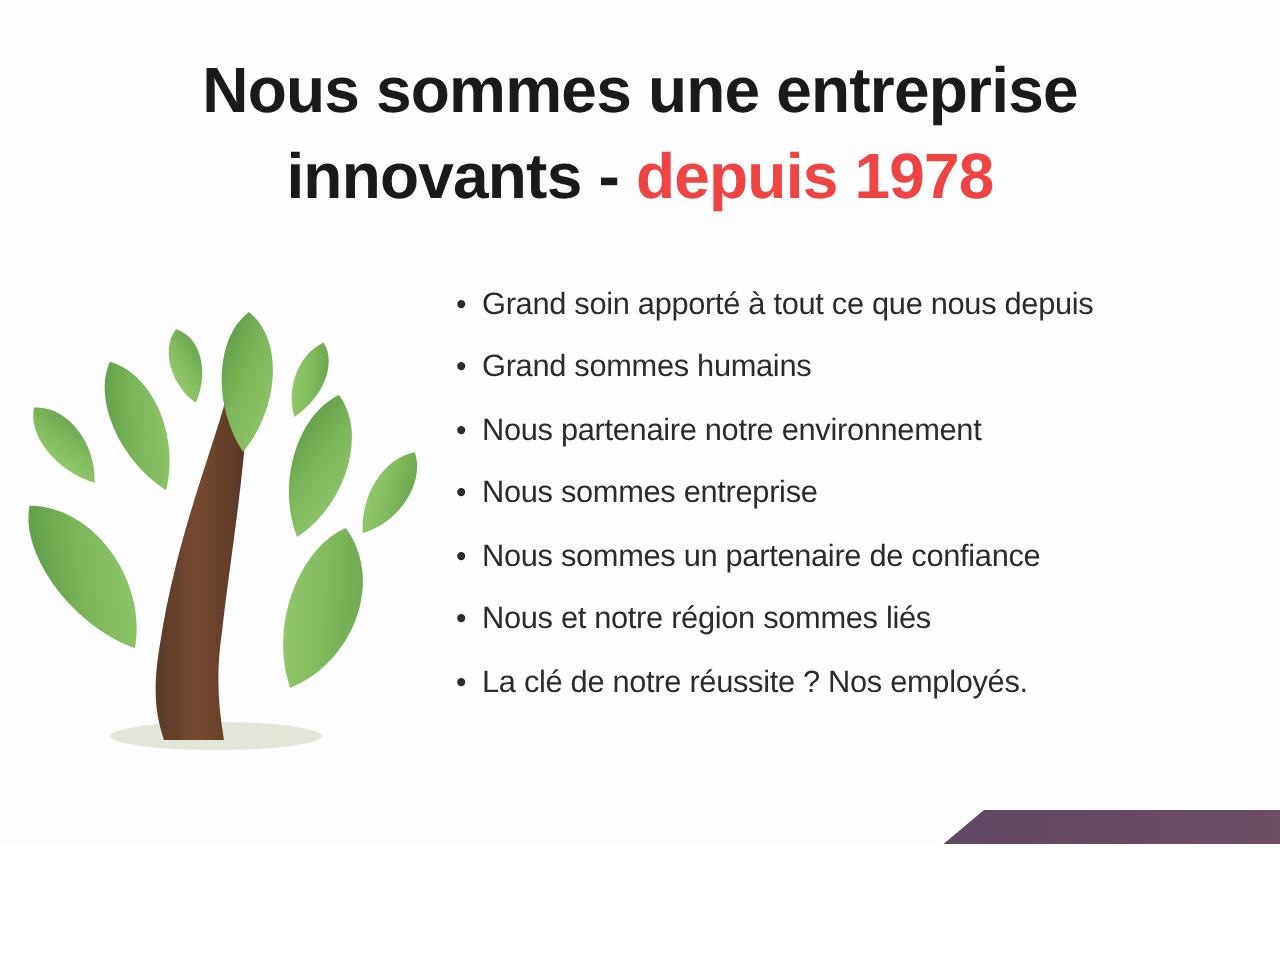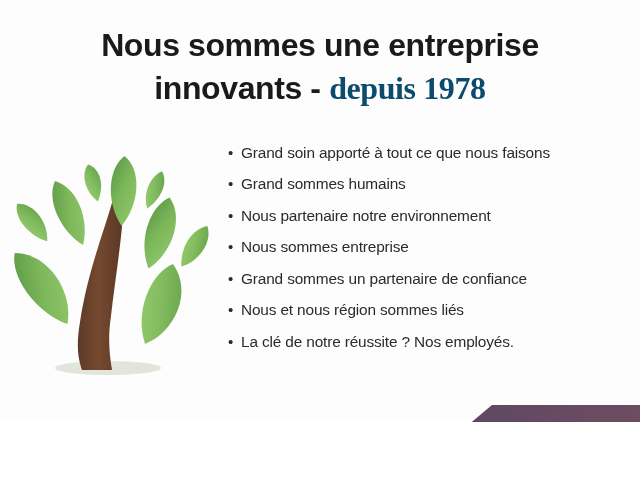--- a/index.html
+++ b/index.html
@@ -29,21 +29,21 @@
     width: 640px;
     text-align: center;
     font-size: 32px;
     font-weight: bold;
     line-height: 1.34;
     letter-spacing: -0.4px;
     color: #1a1a1a;
     font-family: "Liberation Sans", sans-serif;
   }
   #heading .line { display: block; white-space: nowrap; }
-  #heading .accent { color: #0c4a6e; font-family: Liberation Serif, serif; }
+  #heading .accent { color: #ef4444; }
   #heading .dash { color: #1a1a1a; }
 
   
   #bullets {
     position: absolute;
     left: 228px;
     top: 144px;
     width: 400px;
   }
   .bullet-item {
@@ -155,41 +155,41 @@
         <path d="M 28 104 C 56 120, 60 166, 38 192 C 16 166, 12 122, 28 104 Z" fill="url(#leafGradA)" transform="rotate(-30 34 148)"></path>
 
         <path d="M 146 122 C 176 138, 178 182, 156 206 C 132 182, 130 140, 146 122 Z" fill="url(#leafGradB)" transform="rotate(26 151 164)"></path>
       </g>
     </svg>
   </div>
 
   <div id="bullets">
     <div class="bullet-item">
       <span class="bullet-dot">•</span>
-      <span class="bullet-text">Grand soin apporté à tout ce que nous faisons</span>
+      <span class="bullet-text">Grand soin apporté à tout ce que nous depuis</span>
     </div>
     <div class="bullet-item">
       <span class="bullet-dot">•</span>
       <span class="bullet-text">Grand sommes humains</span>
     </div>
     <div class="bullet-item">
       <span class="bullet-dot">•</span>
       <span class="bullet-text">Nous partenaire notre environnement</span>
     </div>
     <div class="bullet-item">
       <span class="bullet-dot">•</span>
       <span class="bullet-text">Nous sommes entreprise</span>
     </div>
     <div class="bullet-item">
       <span class="bullet-dot">•</span>
-      <span class="bullet-text">Grand sommes un partenaire de confiance</span>
-    </div>
-    <div class="bullet-item">
-      <span class="bullet-dot">•</span>
-      <span class="bullet-text">Nous et nous région sommes liés</span>
+      <span class="bullet-text">Nous sommes un partenaire de confiance</span>
+    </div>
+    <div class="bullet-item">
+      <span class="bullet-dot">•</span>
+      <span class="bullet-text">Nous et notre région sommes liés</span>
     </div>
     <div class="bullet-item">
       <span class="bullet-dot">•</span>
       <span class="bullet-text">La clé de notre réussite ? Nos employés.</span>
     </div>
   </div>
 
   <div id="footer-divider"></div>
 
   <div id="footer-bar">

